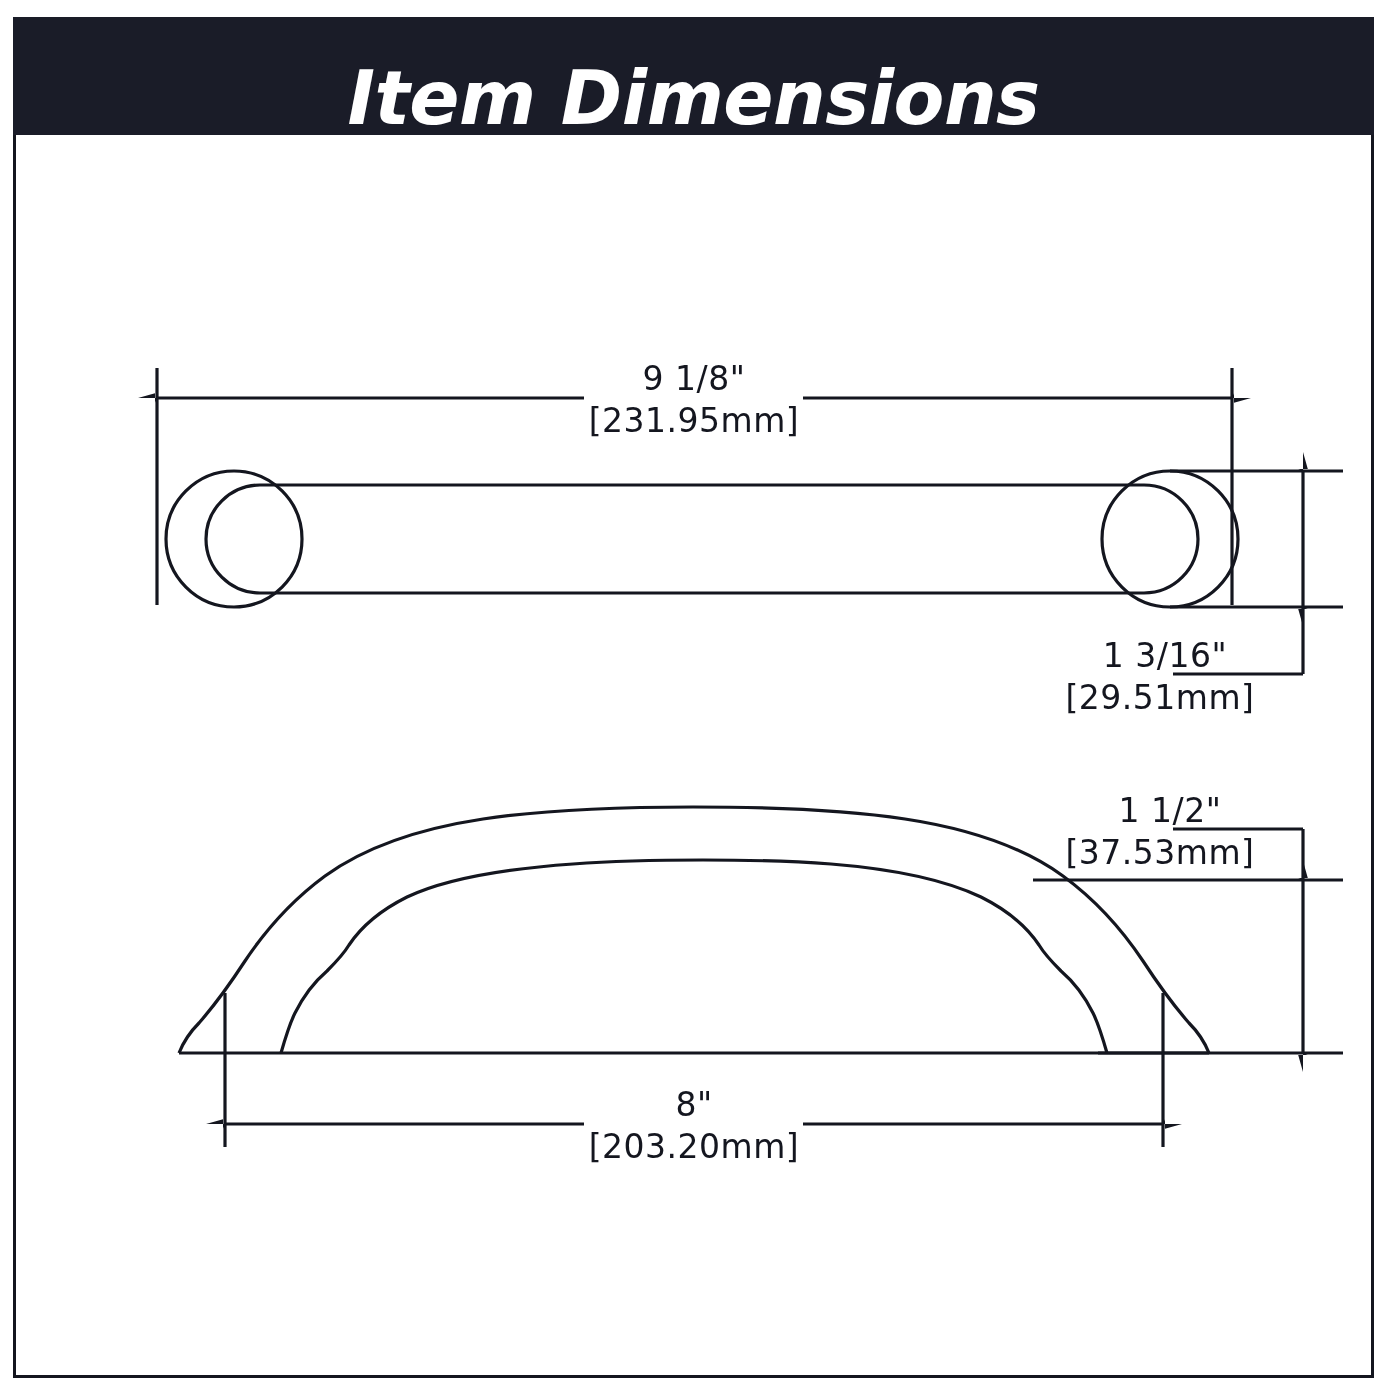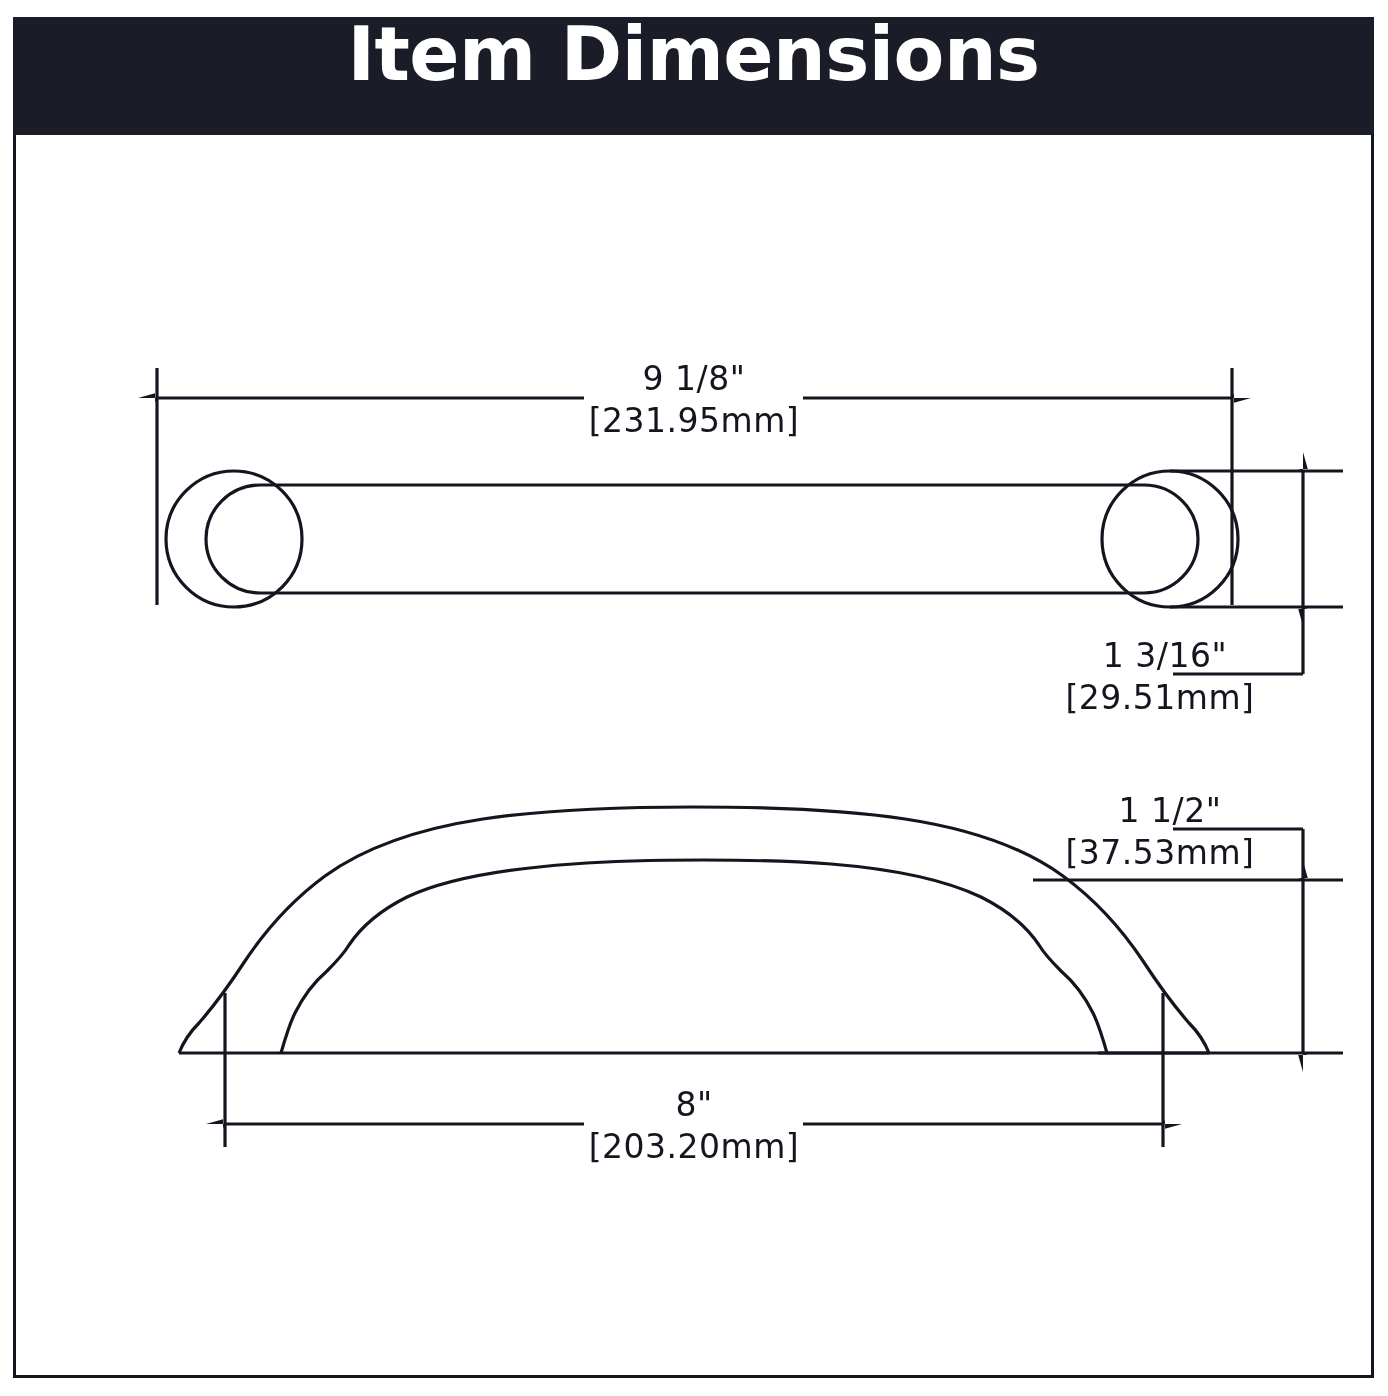--- a/index.html
+++ b/index.html
@@ -32,23 +32,24 @@
   }
   
   #title-bar {
     position: absolute;
     left: 13px;
     top: 17px;
     width: 1361px;
     height: 118px;
     background: #1a1c28;
     display: flex;
-    align-items: flex-start;
+    align-items: flex-end;
     justify-content: center;
     box-sizing: border-box;
+    font-style: italic;
   }
   #title-text {
     color: #ffffff;
     font-family: "DejaVu Sans", sans-serif;
     font-size: 74px;
     font-weight: bold;
     letter-spacing: -0.5px;
     line-height: 1;
     white-space: nowrap;
   }

